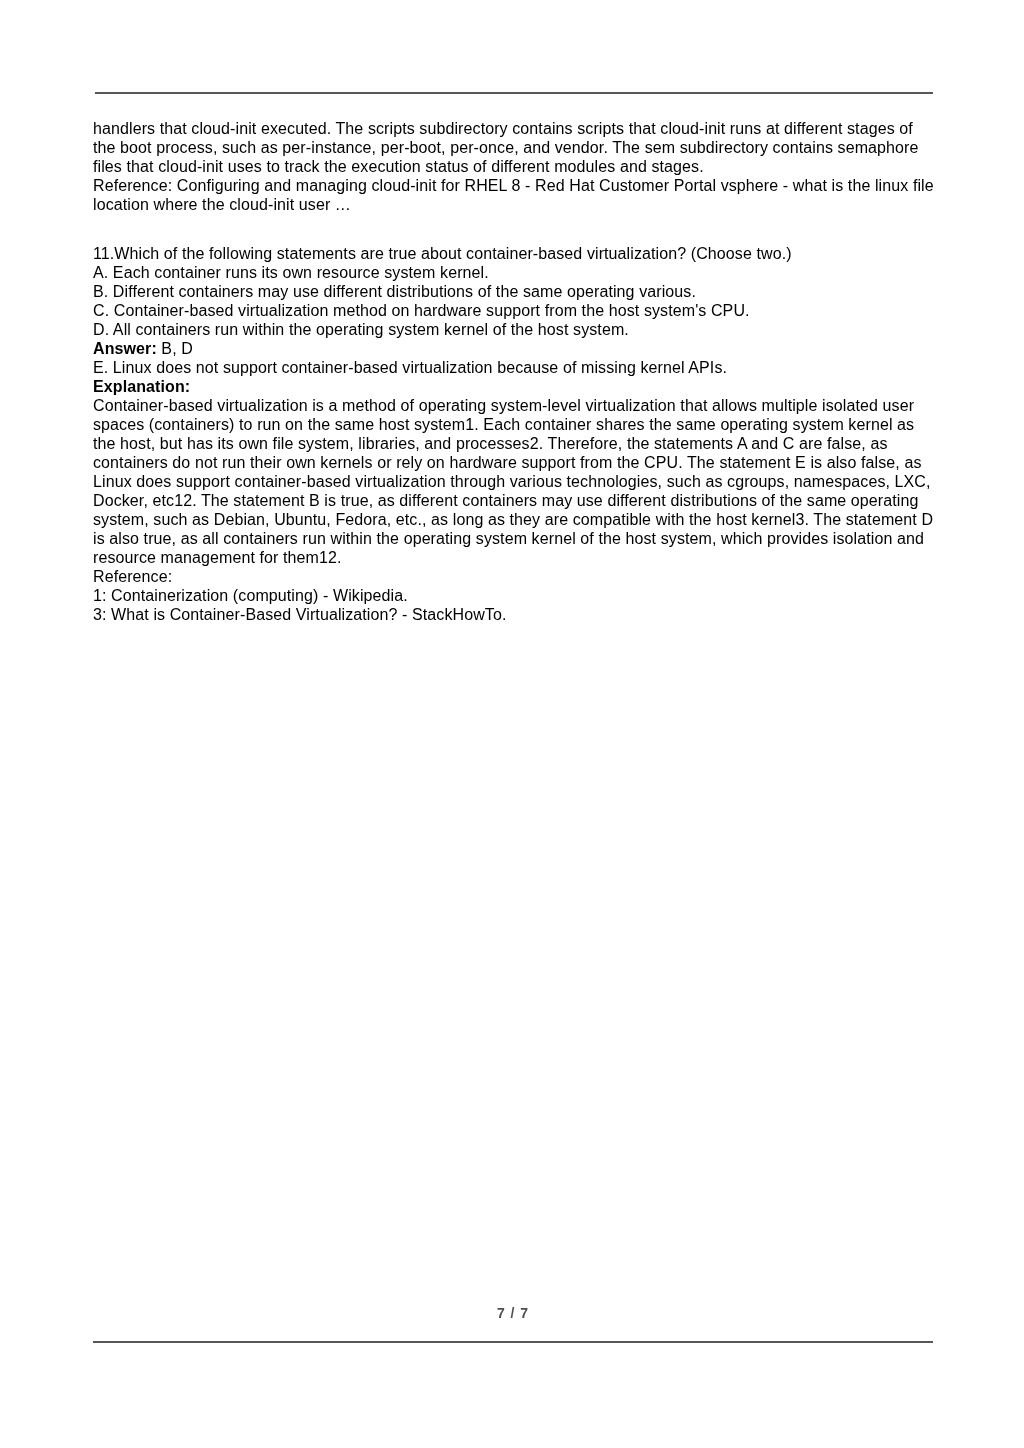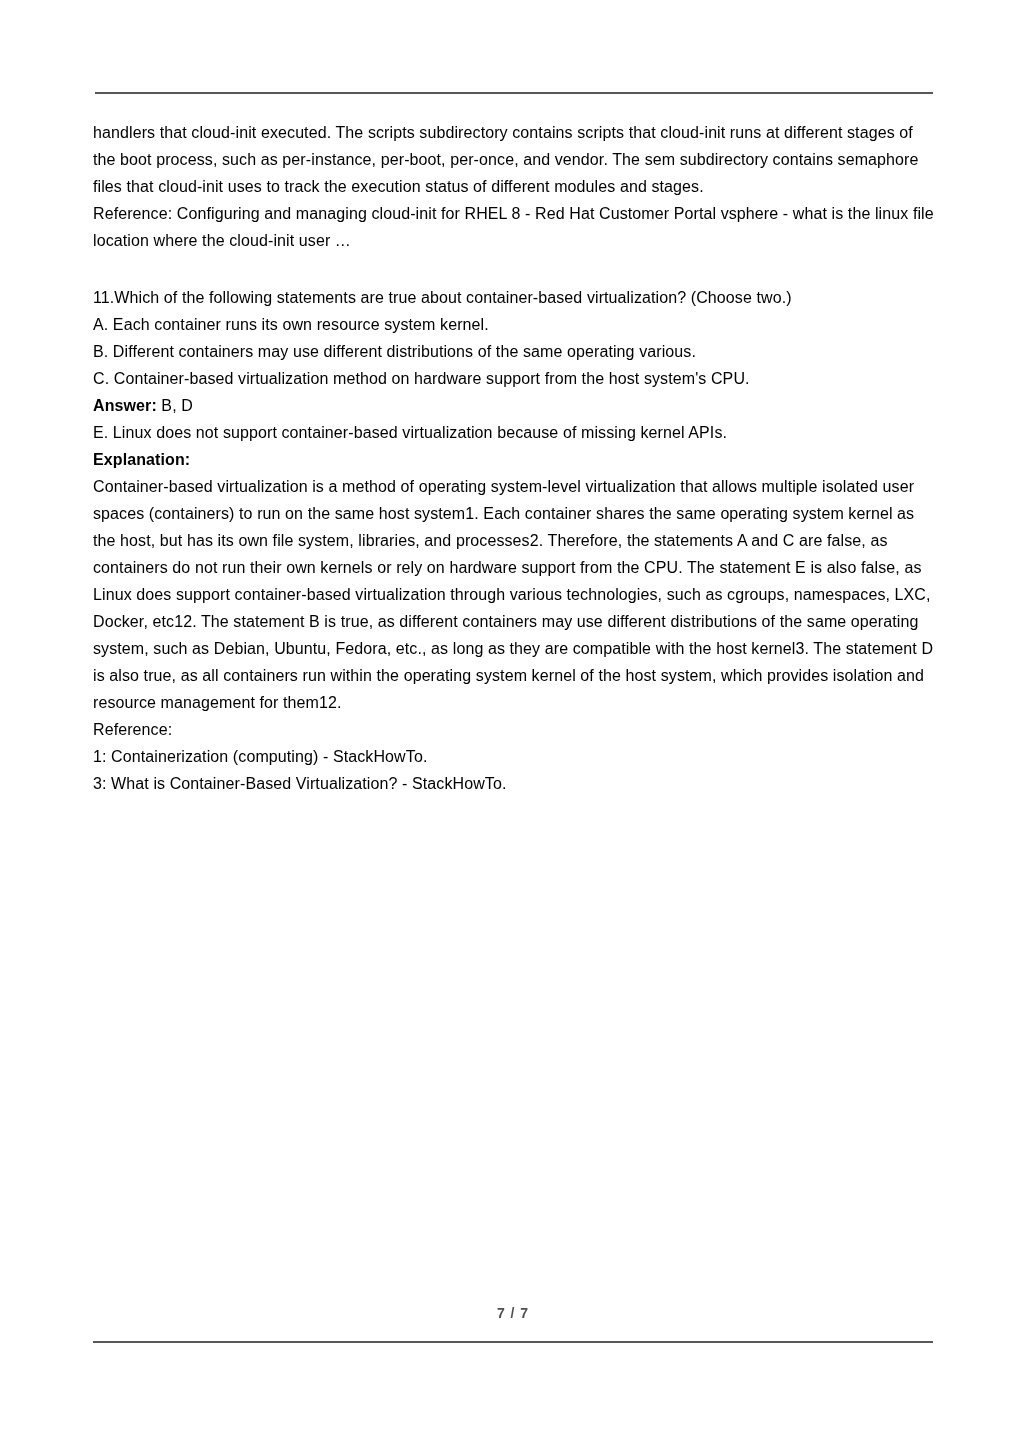--- a/index.html
+++ b/index.html
@@ -24,21 +24,21 @@
     width: 838px;
     height: 0;
     border-top: 2px solid #58585b;
   }
   .content {
     position: absolute;
     top: 119px;
     left: 93px;
     width: 846px;
     font-size: 16px;
-    line-height: 27px;
+    line-height: 19px;
     color: #000000;
     letter-spacing: 0.1px;
   }
   .content p { margin: 0; }
   .question-block { margin-top: 30px; }
   .bold { font-weight: bold; }
   .footer-rule {
     position: absolute;
     top: 1341px;
     left: 93px;
@@ -74,32 +74,33 @@
     <div class="question-block">
 
       <p>11.Which of the following statements are true about container-based virtualization? (Choose two.)</p>
 
       <p>A. Each container runs its own resource system kernel.</p>
 
       <p>B. Different containers may use different distributions of the same operating various.</p>
 
       <p>C. Container-based virtualization method on hardware support from the host system's CPU.</p>
 
+      <p>D. All containers run within the operating system kernel of the host system.</p>
 
       <p><span class="bold">Answer:</span><span> B, D</span></p>
 
       <p>E. Linux does not support container-based virtualization because of missing kernel APIs.</p>
 
       <p><span class="bold">Explanation:</span></p>
 
       <p>Container-based virtualization is a method of operating system-level virtualization that allows multiple isolated user spaces (containers) to run on the same host system1. Each container shares the same operating system kernel as the host, but has its own file system, libraries, and processes2. Therefore, the statements A and C are false, as containers do not run their own kernels or rely on hardware support from the CPU. The statement E is also false, as Linux does support container-based virtualization through various technologies, such as cgroups, namespaces, LXC, Docker, etc12. The statement B is true, as different containers may use different distributions of the same operating system, such as Debian, Ubuntu, Fedora, etc., as long as they are compatible with the host kernel3. The statement D is also true, as all containers run within the operating system kernel of the host system, which provides isolation and resource management for them12.</p>
 
       <p>Reference:</p>
 
-      <p>1: Containerization (computing) - StackHowTo.</p>
+      <p>1: Containerization (computing) - Wikipedia.</p>
 
 
       <p>3: What is Container-Based Virtualization? - StackHowTo.</p>
 
     </div>
   </main>
 
   <div class="footer-rule"></div>
   <div class="page-number">7 / 7</div>
 

